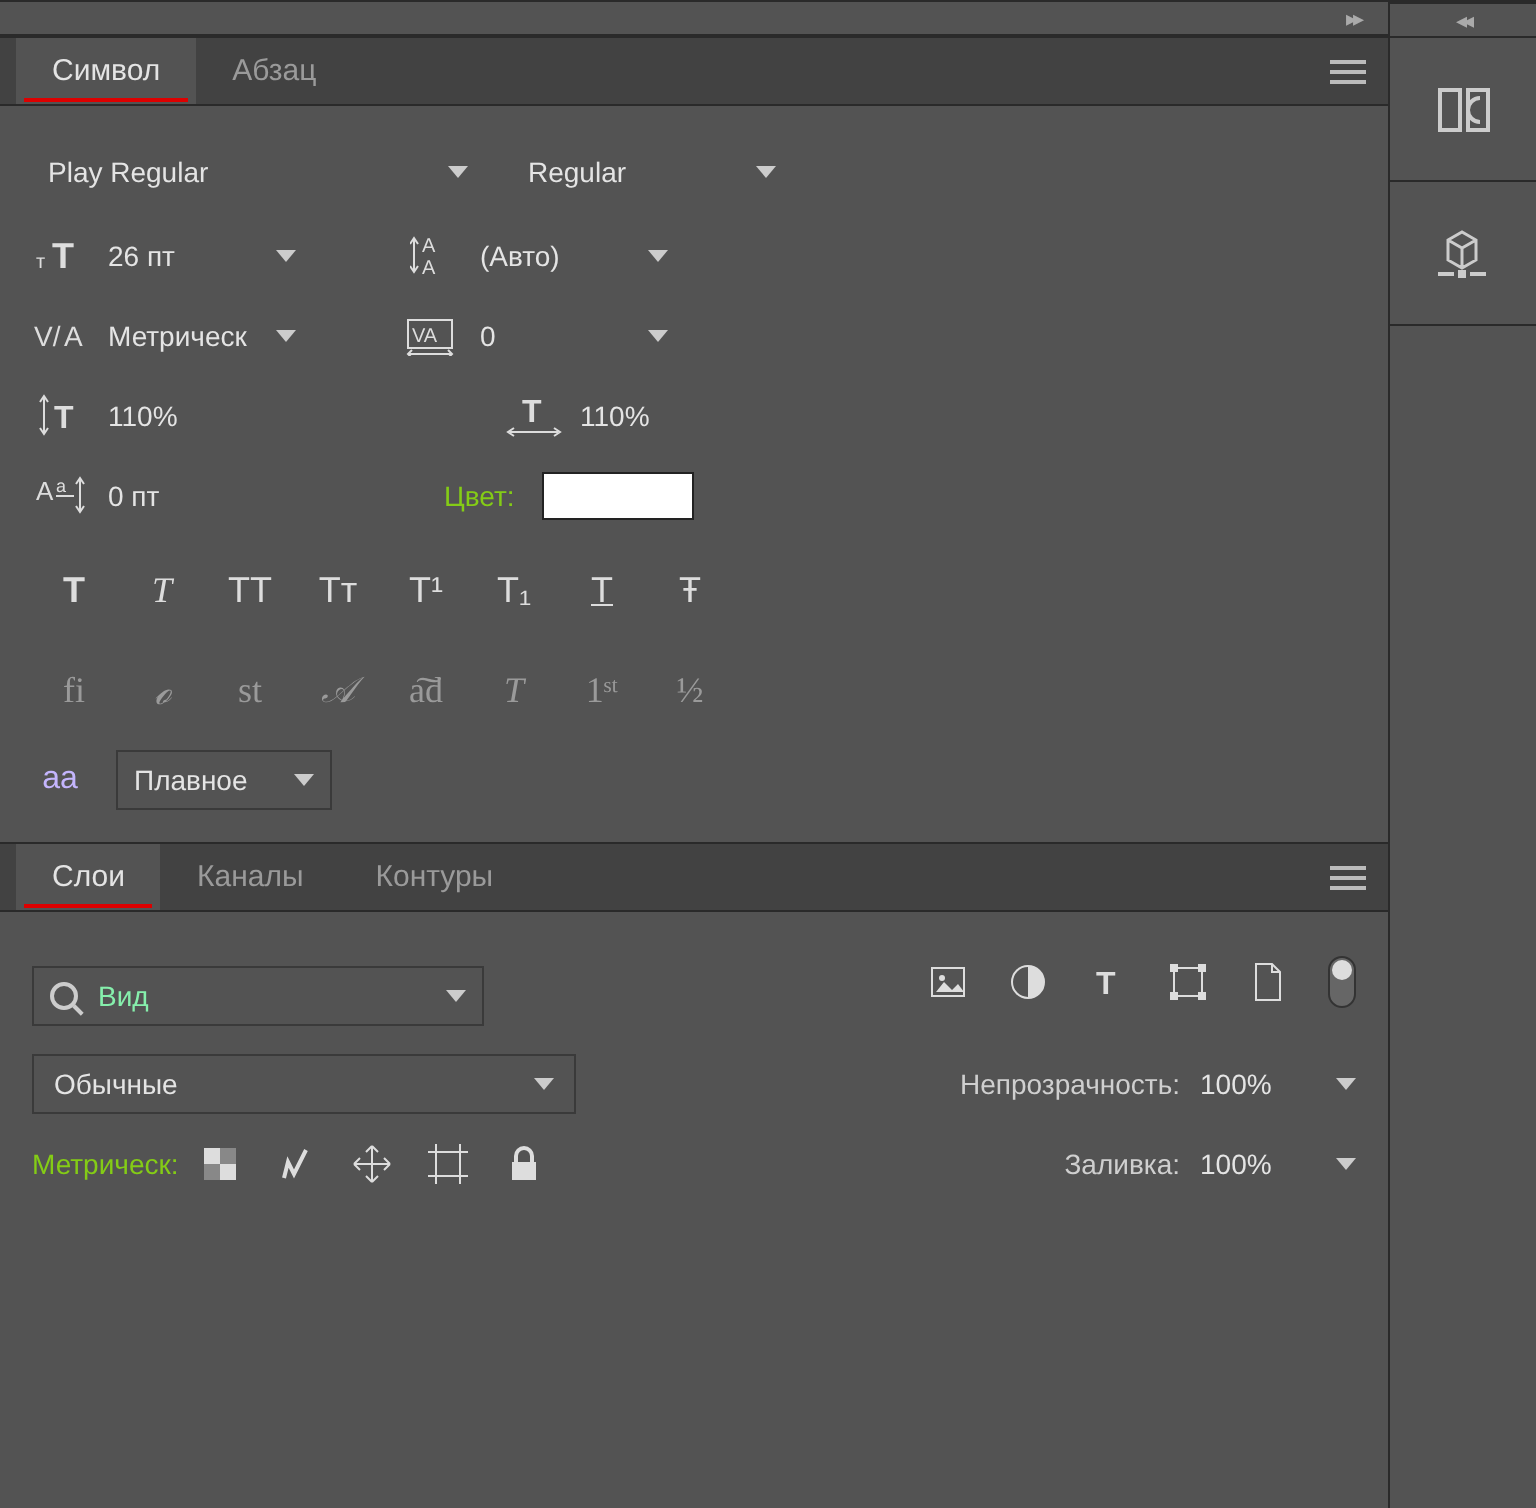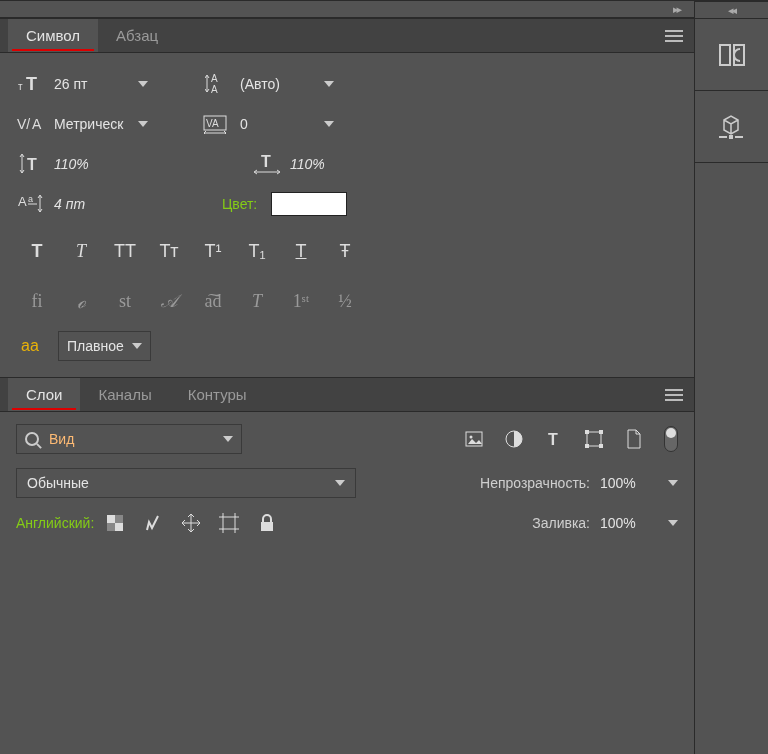--- a/index.html
+++ b/index.html
@@ -22,41 +22,41 @@
 .row { display: flex; align-items: center; gap: 14px; }
 .dd { background: #535353; border: 1px solid #3a3a3a; height: 30px; display: flex; align-items: center; padding: 0 8px; color: #e4e4e4; font-size: 14px; cursor: pointer; position: relative; }
 .dd .chev { margin-left: auto; }
 .chev { width: 0; height: 0; border-left: 5px solid transparent; border-right: 5px solid transparent; border-top: 6px solid #ccc; }
 .dd.noborder { border: none; background: transparent; }
 
 .fld { display: flex; align-items: center; gap: 8px; }
 .fld .ico { width: 30px; height: 26px; display: flex; align-items: center; justify-content: center; color: #ddd; }
 .fld .val { width: 100px; display: flex; align-items: center; color: #e4e4e4; font-size: 14px; }
 .fld .val .chev { margin-left: auto; margin-right: 6px; }
-.fld.short .val { width: 86px; font-style: italic; }
+.fld.short .val { width: 86px; }
 
 svg { display: block; }
 .label { color: #84cc16; font-size: 14px; }
 .swatch { width: 76px; height: 24px; background: #fff; border: 1px solid #222; cursor: pointer; }
 
 .styles-row { display: flex; gap: 10px; padding: 6px 4px 2px 4px; flex-wrap: wrap; }
 .style-btn { width: 34px; height: 28px; display: flex; align-items: center; justify-content: center; color: #ddd; font-family: Georgia, "Times New Roman", serif; font-size: 18px; cursor: pointer; }
 .ot-row .style-btn { color: #9a9a9a; }
 
 
 .layers-body { padding: 12px 16px 16px 16px; display: flex; flex-direction: column; gap: 14px; }
 .filter-row { display: flex; align-items: center; gap: 10px; }
-.filter-dd { border: 1px solid #3a3a3a; height: 30px; display: flex; align-items: center; padding: 0 8px 0 8px; gap: 10px; color: #fdba74; font-size: 14px; width: 226px; cursor: pointer; }
+.filter-dd { border: 1px solid #3a3a3a; height: 30px; display: flex; align-items: center; padding: 0 8px 0 8px; gap: 10px; color: #86efac; font-size: 14px; width: 226px; cursor: pointer; margin-top: 15px; }
 .filter-icons { display: flex; gap: 20px; align-items: center; margin-left: auto; margin-right: 10px; }
 .filter-icons .ic { width: 20px; height: 20px; display: flex; align-items: center; justify-content: center; color: #ddd; cursor: pointer; }
 .toggle { width: 14px; height: 26px; background: #666; border: 1px solid #333; border-radius: 7px; position: relative; cursor: pointer; }
 .toggle::after { content: ""; position: absolute; top: 1px; left: 1px; width: 10px; height: 10px; background: #ddd; border-radius: 50%; }
 
 .blend-row, .lock-row { display: flex; align-items: center; gap: 10px; }
-.blend-dd { border: 1px solid #3a3a3a; height: 30px; display: flex; align-items: center; padding: 0 10px; color: #e4e4e4; font-size: 14px; width: 340px; cursor: pointer; }
+.blend-dd { border: 1px solid #3a3a3a; height: 30px; display: flex; align-items: center; padding: 0 10px; color: #e4e4e4; font-size: 14px; width: 272px; cursor: pointer; }
 .blend-dd .chev { margin-left: auto; }
 .opac-label { color: #cfcfcf; font-size: 14px; margin-left: auto; text-align: center; }
 .pct { display: flex; align-items: center; gap: 8px; width: 78px; color: #e4e4e4; font-size: 14px; }
 .pct .chev { margin-left: auto; }
 
 .lock-icons { display: flex; gap: 16px; align-items: center; }
 .lock-icons .ic { width: 22px; height: 22px; display: flex; align-items: center; justify-content: center; color: #ddd; cursor: pointer; }
 
 .side-slot { height: 72px; width: 100%; border-bottom: 1px solid #2a2a2a; display: flex; align-items: center; justify-content: center; cursor: pointer; }
 
@@ -76,20 +76,30 @@
     <div class="tab-bar">
       <div class="tab active">Символ</div>
       <div class="tab">Абзац</div>
       <div class="menu-btn">
           <div class="hamburger"></div>
         </div>
     </div>
 
     <div class="char-body">
 
+      <div class="row">
+        <div class="dd noborder" style="width:226px">
+          <span>Play Regular</span>
+          <span class="chev"></span>
+        </div>
+        <div class="dd noborder" style="width:140px">
+          <span>Regular</span>
+          <span class="chev"></span>
+        </div>
+      </div>
 
       <div class="row">
         <div class="fld">
           <div class="ico">
             <svg width="26" height="20">
                 <text x="0" y="16" font-size="10" fill="#ddd">т</text>
                 <text x="8" y="16" font-size="18" fill="#ddd" font-weight="bold">T</text>
               </svg>
           </div>
           <div class="val">
@@ -172,21 +182,21 @@
         <div class="fld short">
           <div class="ico">
             <svg width="26" height="22">
                 <text x="0" y="13" font-size="13" fill="#ddd">A</text>
                 <text x="10" y="9" font-size="9" fill="#ddd">a</text>
                 <line x1="10" y1="11" x2="19" y2="11" stroke="#ddd"></line>
                 <path d="M22 3 L22 19 M20 5 L22 2 L24 5 M20 16 L22 19 L24 16" stroke="#ddd" fill="none"></path>
               </svg>
           </div>
           <div class="val" style="width:70px">
-              <span>4 пт</span>
+              <span>0 пт</span>
             </div>
         </div>
         <div style="width:70px"></div>
         <span class="label">Цвет:</span>
         <div class="swatch"></div>
       </div>
 
       <div class="styles-row">
         <div class="style-btn" style="font-weight:bold; font-family:sans-serif">T</div>
         <div class="style-btn" style="font-style:italic">T</div>
@@ -203,22 +213,22 @@
         <div class="style-btn" style="font-style:italic">ℴ</div>
         <div class="style-btn">st</div>
         <div class="style-btn" style="font-style:italic">𝒜</div>
         <div class="style-btn">a͠d</div>
         <div class="style-btn" style="font-style:italic">T</div>
         <div class="style-btn">1ˢᵗ</div>
         <div class="style-btn">½</div>
       </div>
 
       <div class="row">
-        <div class="ico" style="width:28px;text-align:center;color:#eab308;font-size:16px">aa</div>
-        <div class="dd" style="width:93px">
+        <div class="ico" style="width:28px;text-align:center;color:#c4b5fd;font-size:16px">aa</div>
+        <div class="dd" style="width:108px">
           <span>Плавное</span>
           <span class="chev"></span>
         </div>
       </div>
     </div>
   </div>
 
   <div class="panel">
     <div class="tab-bar">
       <div class="tab active">Слои</div>
@@ -280,21 +290,21 @@
           <span class="chev"></span>
         </div>
         <span class="opac-label">Непрозрачность:</span>
         <div class="pct">
           <span>100%</span>
           <span class="chev"></span>
         </div>
       </div>
 
       <div class="lock-row">
-        <span class="label">Английский:</span>
+        <span class="label">Метрическ:</span>
         <div class="lock-icons">
           <div class="ic">
               <svg width="16" height="16">
                 <rect x="0" y="0" width="8" height="8" fill="#ddd"></rect>
                 <rect x="8" y="8" width="8" height="8" fill="#ddd"></rect>
                 <rect x="8" y="0" width="8" height="8" fill="#888"></rect>
                 <rect x="0" y="8" width="8" height="8" fill="#888"></rect>
               </svg>
             </div>
           <div class="ic">

